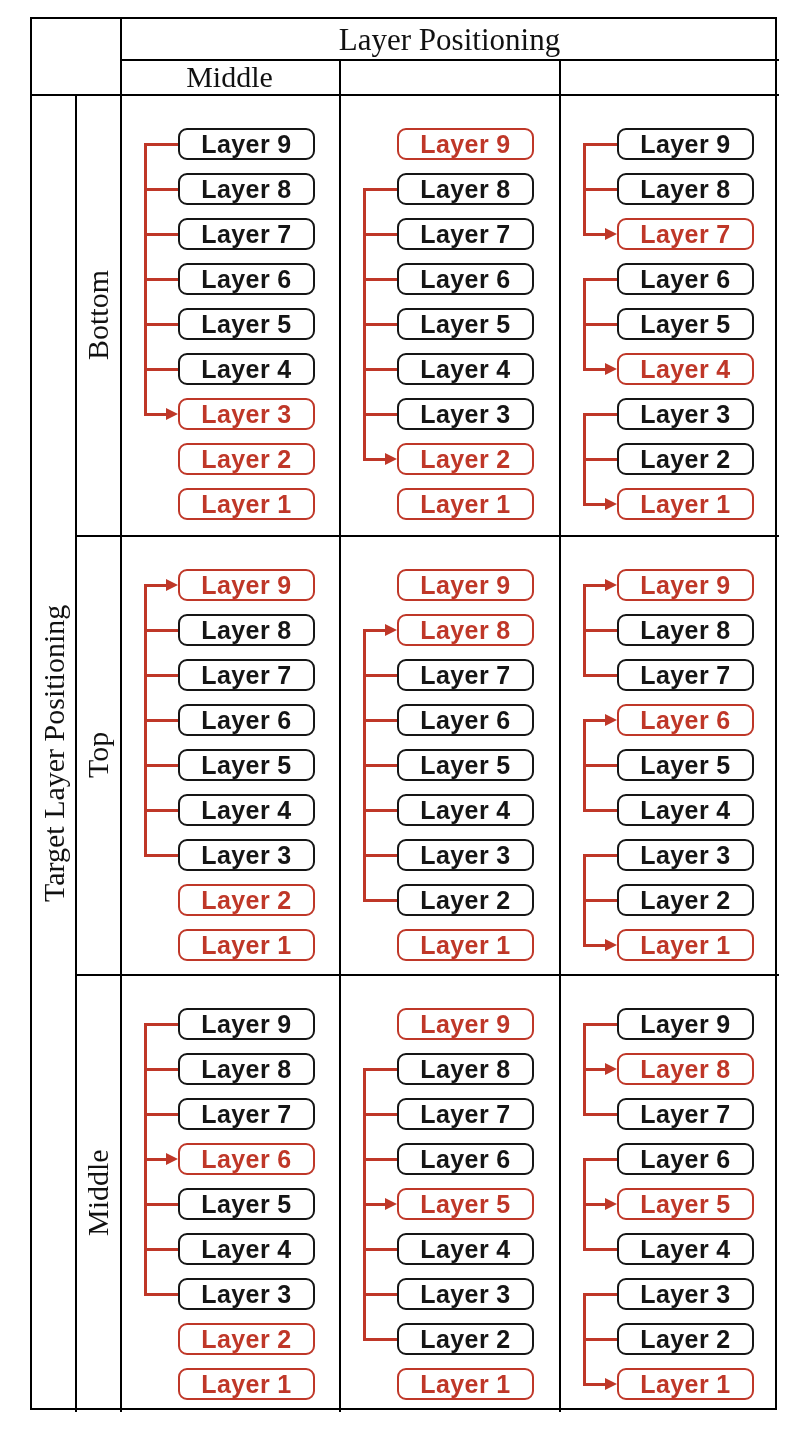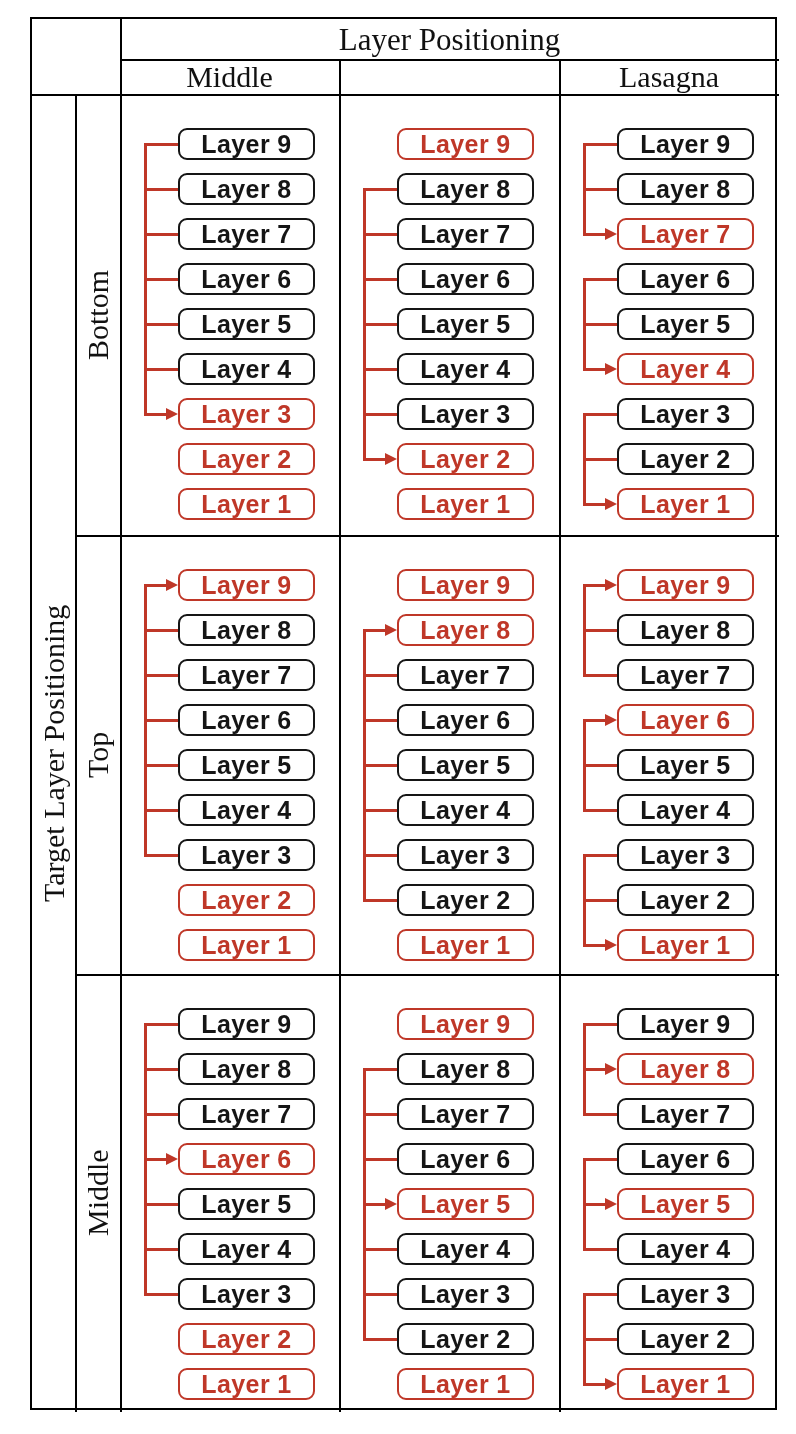--- a/index.html
+++ b/index.html
@@ -34,21 +34,20 @@
   <div class="gline" style="left:527px;top:40px;width:1.6px;height:1353px"></div>
   <div class="gline" style="left:88px;top:40px;width:659px;height:1.6px"></div>
   <div class="gline" style="left:0;top:75px;width:747px;height:1.6px"></div>
   <div class="gline" style="left:43px;top:516px;width:704px;height:1.6px"></div>
   <div class="gline" style="left:43px;top:955px;width:704px;height:1.6px"></div>
 
   <div class="cell" style="left:88px;top:0;width:659px;height:40px;font-size:31px">Layer Positioning</div>
   <div class="cell vcell" style="left:0;top:75px;width:43px;height:1318px;font-size:30px">Target Layer Positioning</div>
 
 <div class="cell" style="left: 88px; top: 40px; width: 219px; height: 35px;">Middle</div>
-    <div class="cell" style="left: 527px; top: 40px; width: 220px; height: 35px;">Lasagna</div>
     <div class="cell vcell" style="left: 43px; top: 75px; width: 45px; height: 441px;">Bottom</div>
     <div class="cell vcell" style="left: 43px; top: 516px; width: 45px; height: 439px;">Top</div>
     <div class="cell vcell" style="left: 43px; top: 955px; width: 45px; height: 438px;">Middle</div>
     <div class="mcell" style="left: 88px; top: 75px; width: 219px; height: 441px;">
       <div class="lbox" style="top: 34px;">Layer 9</div>
       <div class="lbox" style="top: 79px;">Layer 8</div>
       <div class="lbox" style="top: 124px;">Layer 7</div>
       <div class="lbox" style="top: 169px;">Layer 6</div>
       <div class="lbox" style="top: 214px;">Layer 5</div>
       <div class="lbox" style="top: 259px;">Layer 4</div>

